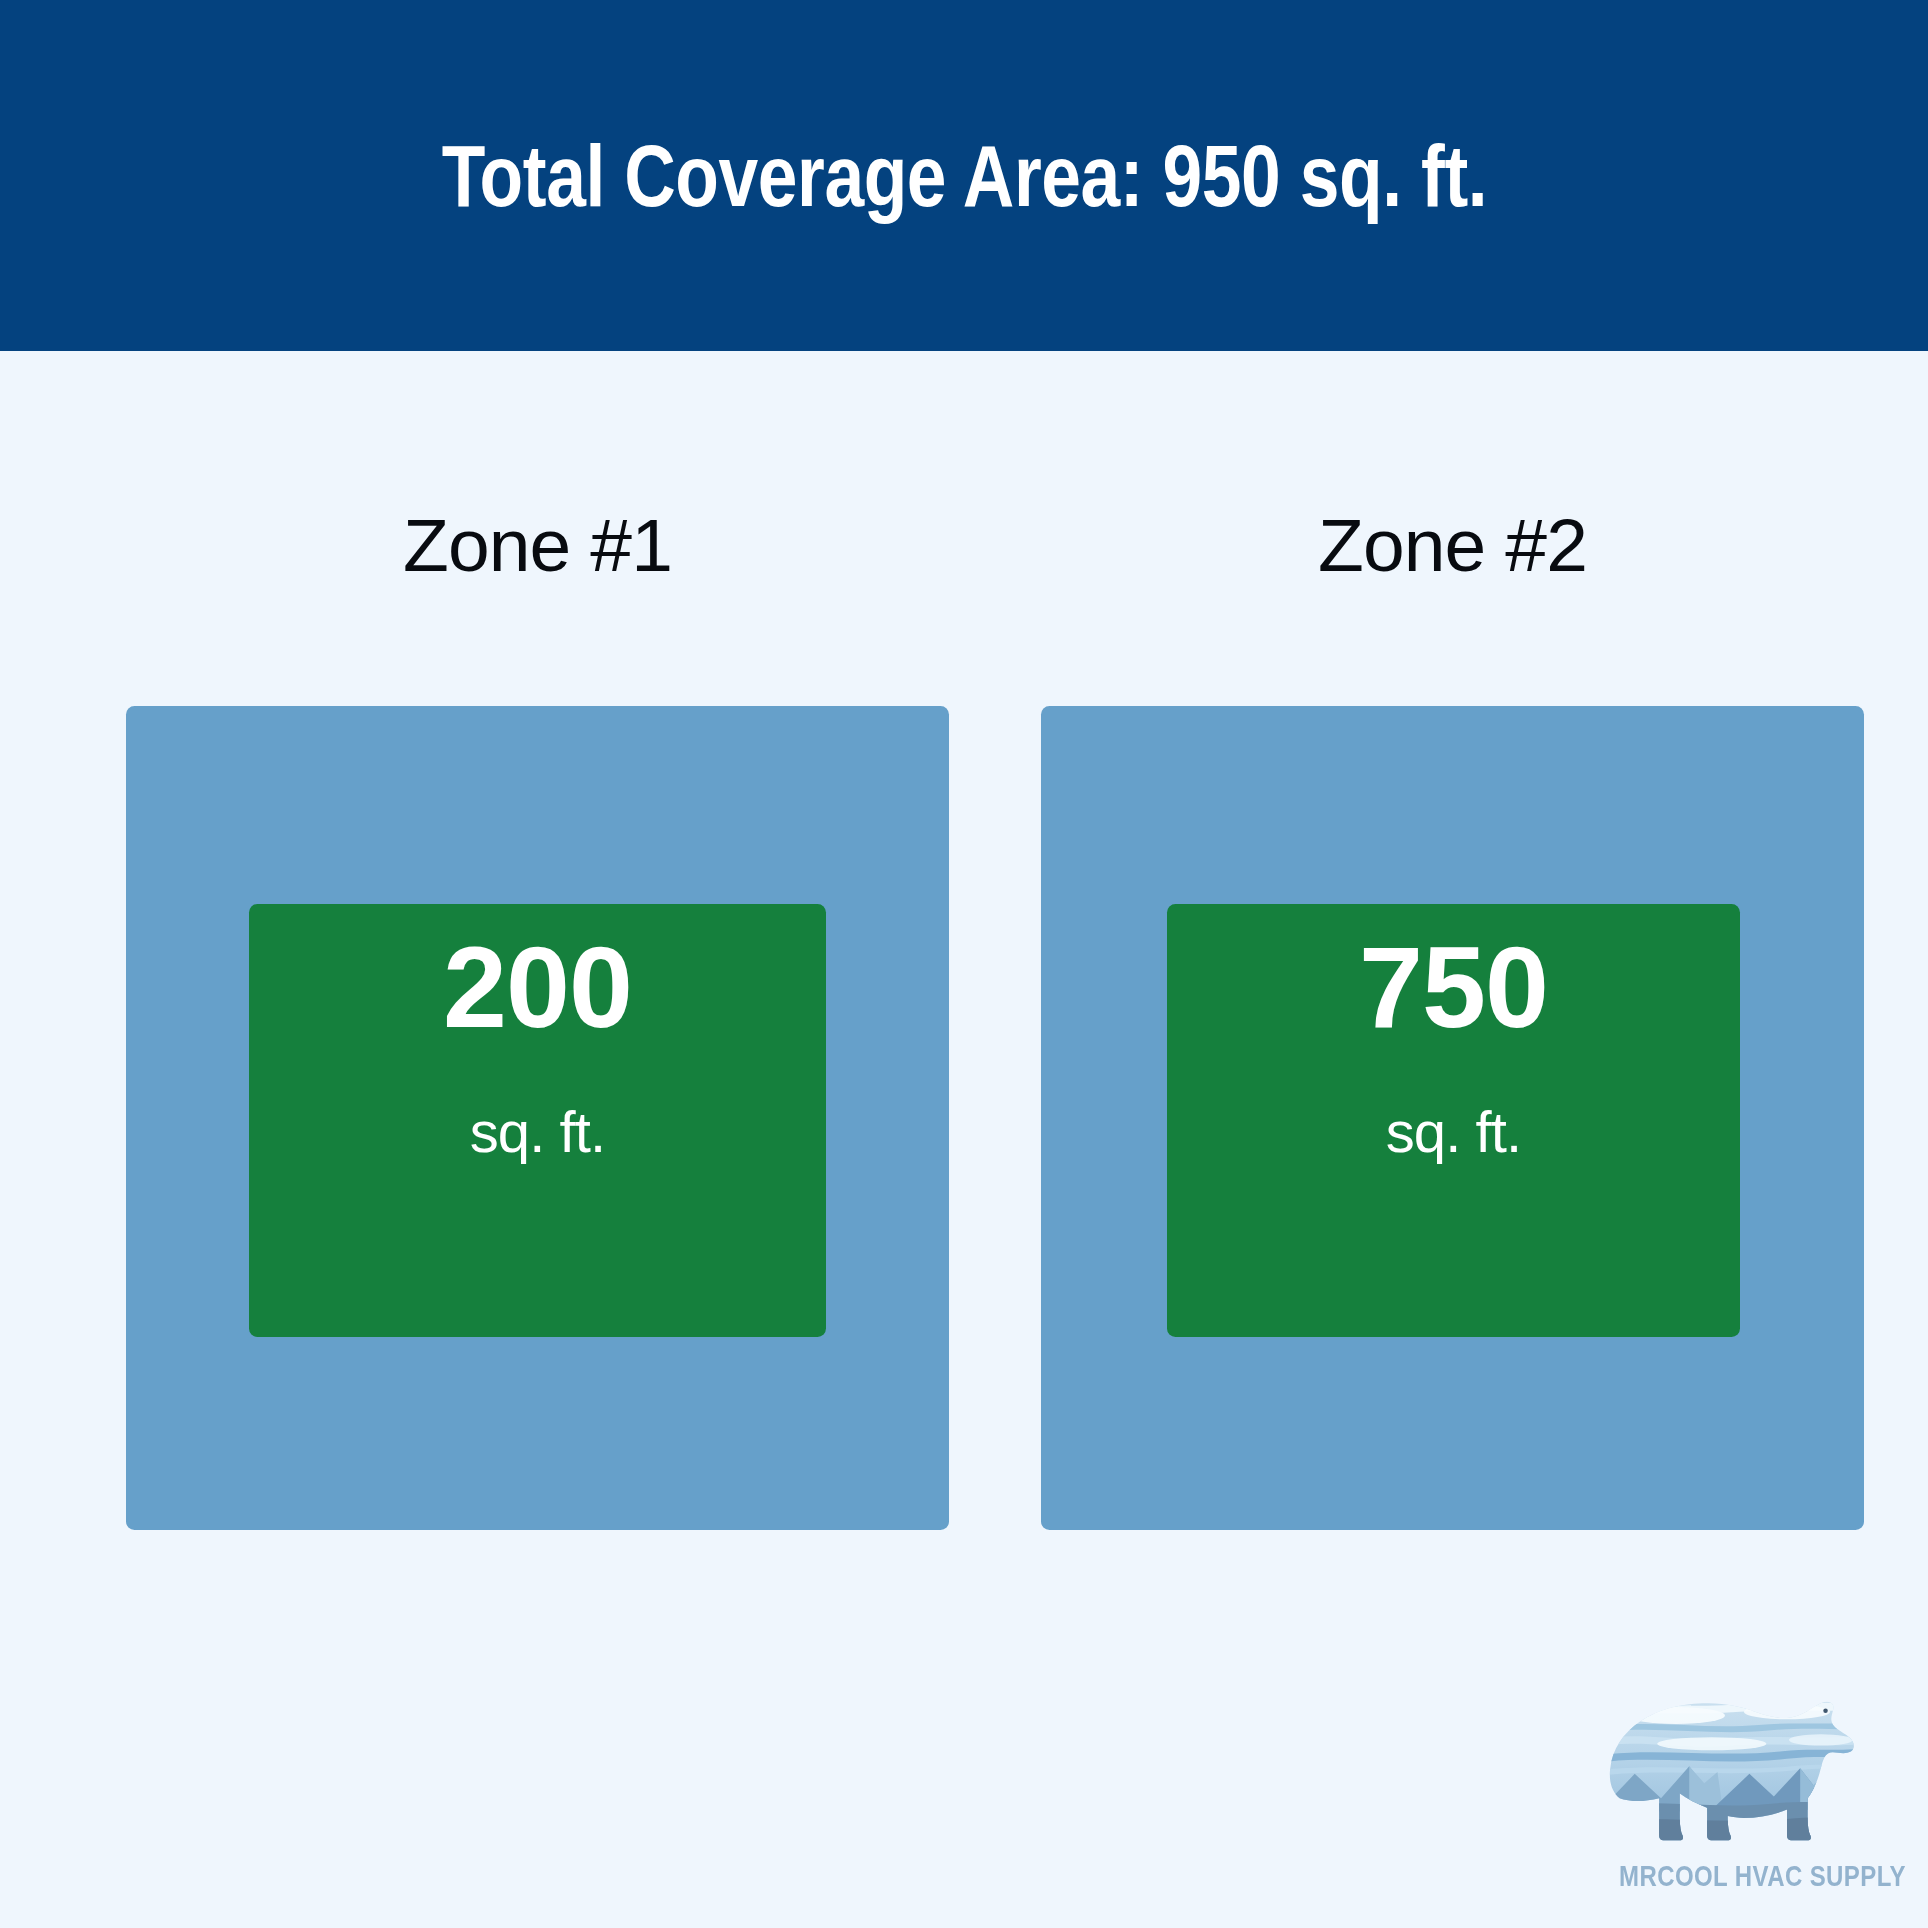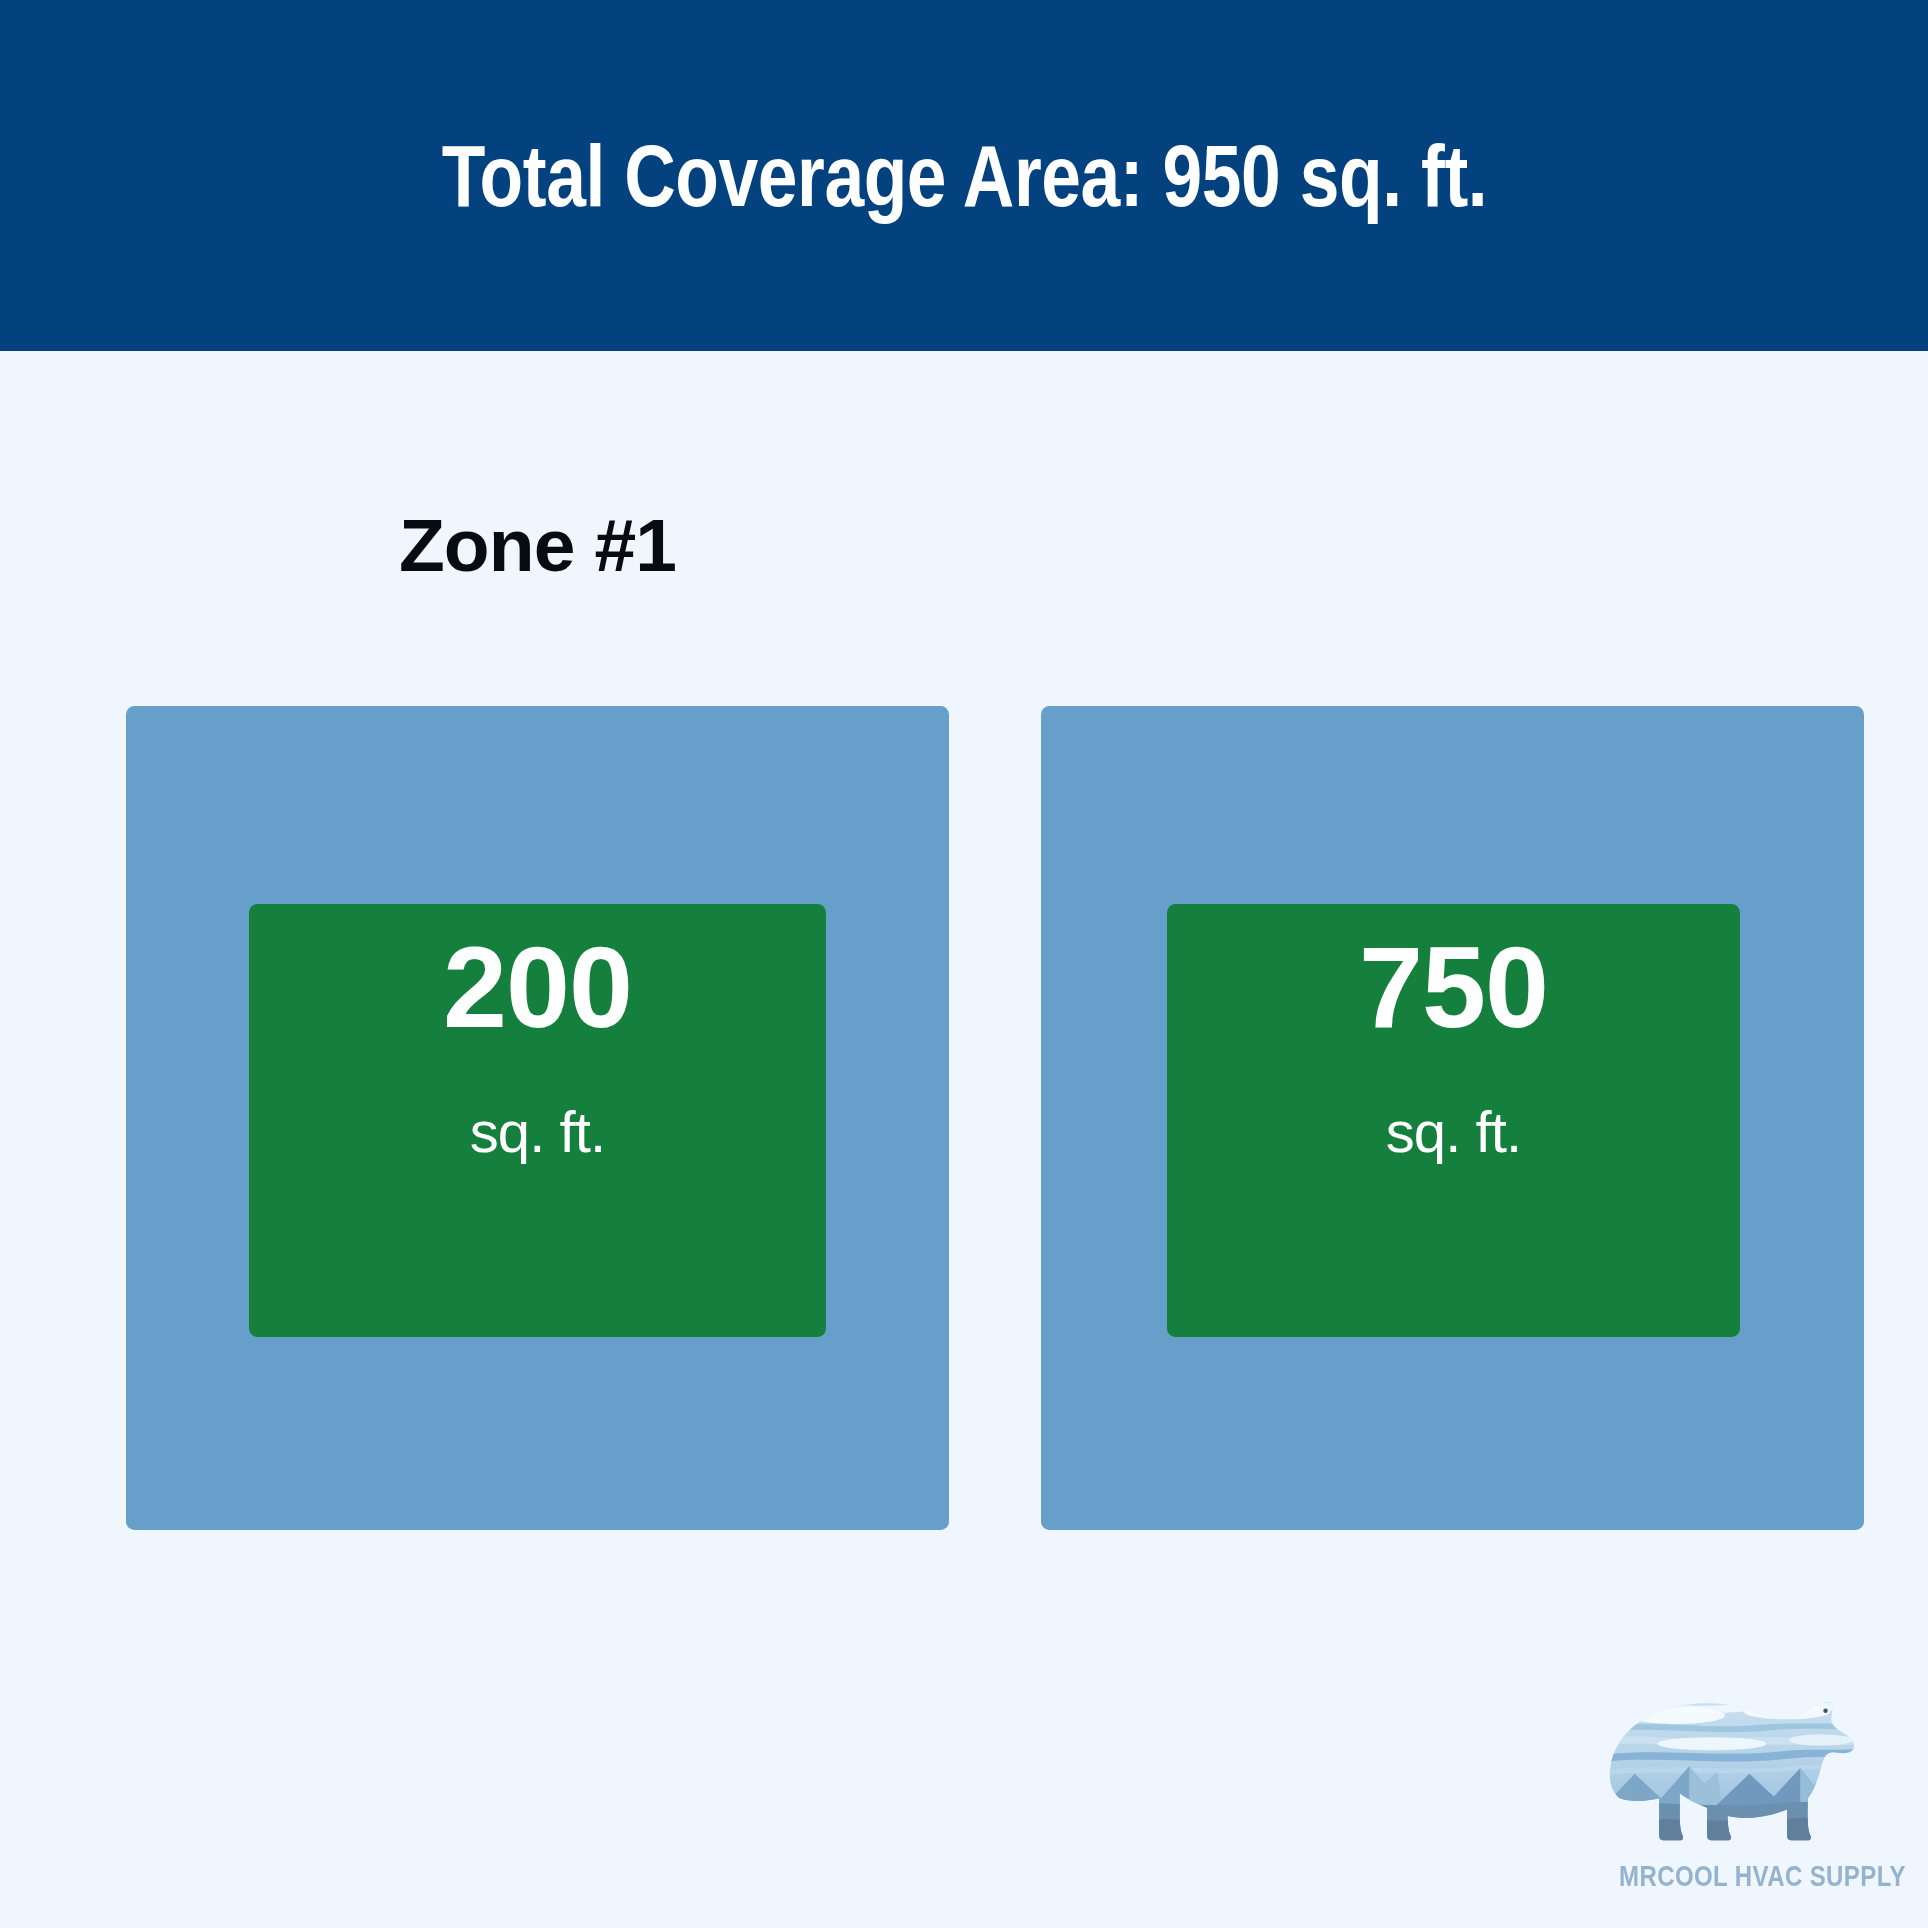--- a/index.html
+++ b/index.html
@@ -56,21 +56,21 @@
   .zone-2 { left: 1041px; }
 
   .zone-label {
     position: absolute;
     left: 0;
     top: -198px;
     width: 823px;
     text-align: center;
     color: #080b10;
     font-size: 75px;
-    font-weight: 700;
+    font-weight: 400;
     line-height: 1;
     letter-spacing: -0.9px;
   }
 
   .zone-outer {
     position: relative;
     width: 823px;
     height: 824px;
     background: #66a0ca;
     border-radius: 8.5px;
@@ -149,20 +149,21 @@
     <div class="zone-label">Zone #1</div>
     <div class="zone-outer">
       <div class="zone-inner">
         <div class="zone-value">200</div>
         <div class="zone-unit">sq. ft.</div>
       </div>
     </div>
   </div>
 
   <div class="zone zone-2">
+    <div class="zone-label">Zone #2</div>
     <div class="zone-outer">
       <div class="zone-inner">
         <div class="zone-value">750</div>
         <div class="zone-unit">sq. ft.</div>
       </div>
     </div>
   </div>
 
 </div>
 

